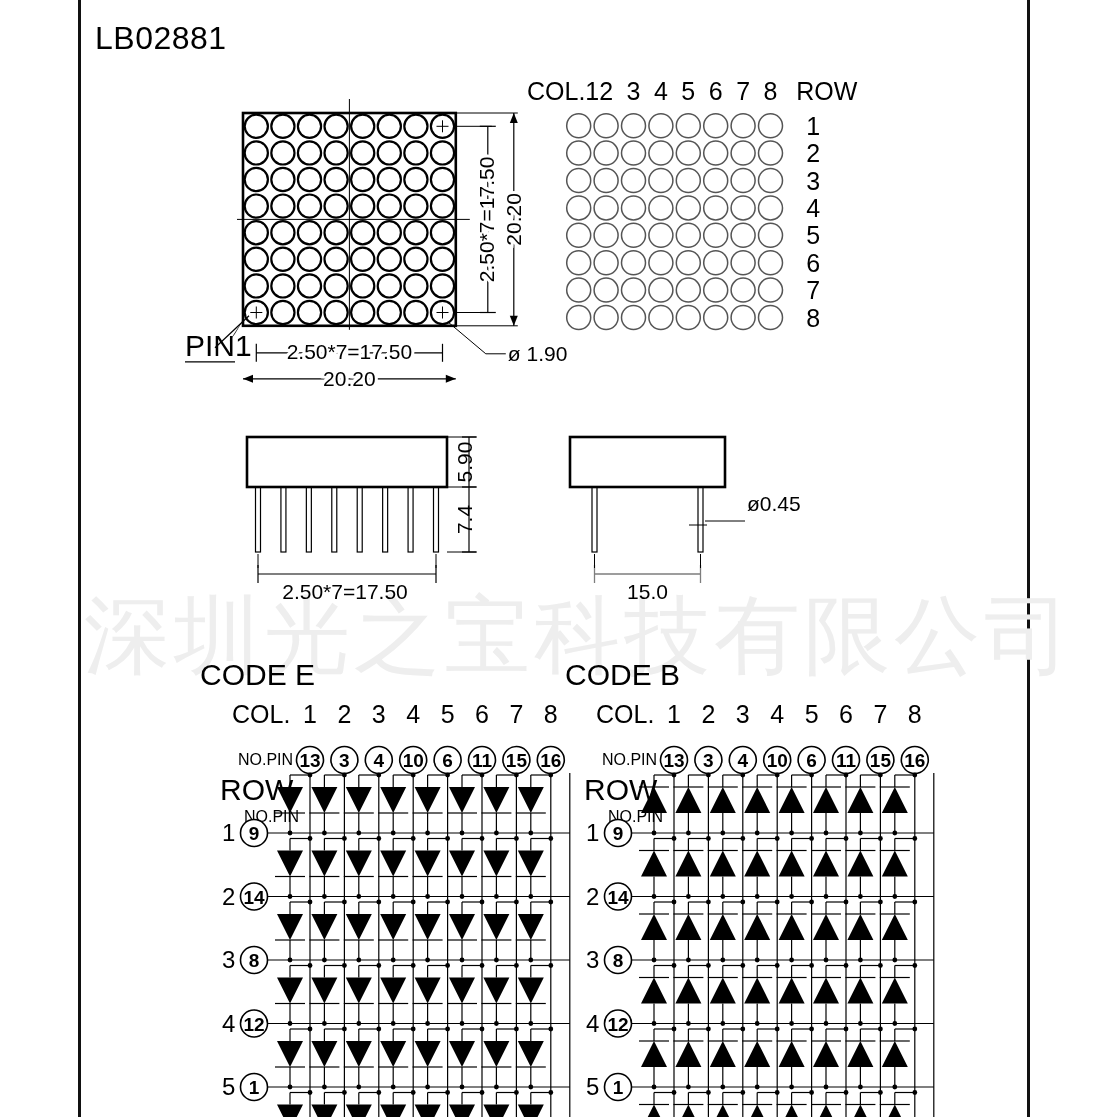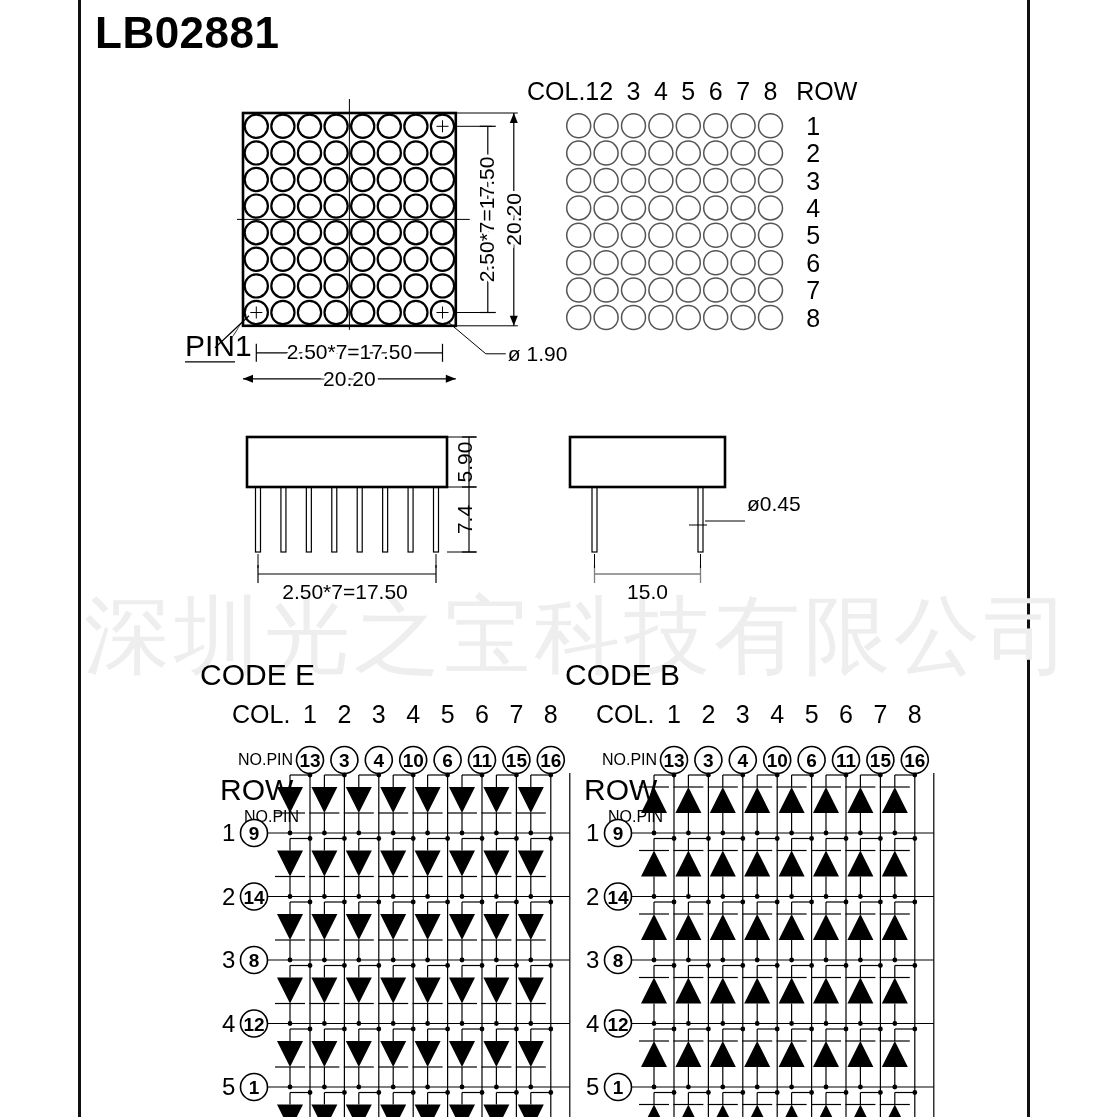--- a/index.html
+++ b/index.html
@@ -2,21 +2,21 @@
 <html><head>
 <meta charset="utf-8">
 <style>
   html,body{margin:0;padding:0;background:#ffffff;}
   body{width:1117px;height:1117px;position:relative;overflow:hidden;
        font-family:"Liberation Sans","DejaVu Sans",sans-serif;color:#000;}
   .page-border-left,.page-border-right{position:absolute;top:0;width:3px;height:1117px;background:#111;}
   .page-border-left{left:78px;}
   .page-border-right{left:1027px;}
 
-  #title{position:absolute;left:95px;top:8px;font-size:44px;letter-spacing:0.5px;font-weight:700;}
+  #title{position:absolute;left:95px;top:20px;font-size:32px;letter-spacing:0.5px;font-weight:400;}
 
   .watermark{position:absolute;left:84px;top:592px;width:944px;height:86px;
              font-size:86px;line-height:86px;letter-spacing:4px;color:#eeeeee;
              font-family:"DejaVu Sans",sans-serif;white-space:nowrap;}
 
   svg{position:absolute;left:0;top:0;width:1117px;height:1117px;overflow:visible;}
   .ln{stroke:#000;stroke-width:1.2;fill:none;}
   .lnthick{stroke:#000;stroke-width:2.6;fill:none;}
   .lnthin{stroke:#000;stroke-width:1;fill:none;}
   .lngray{stroke:#7d7d7d;stroke-width:1.3;fill:none;}

